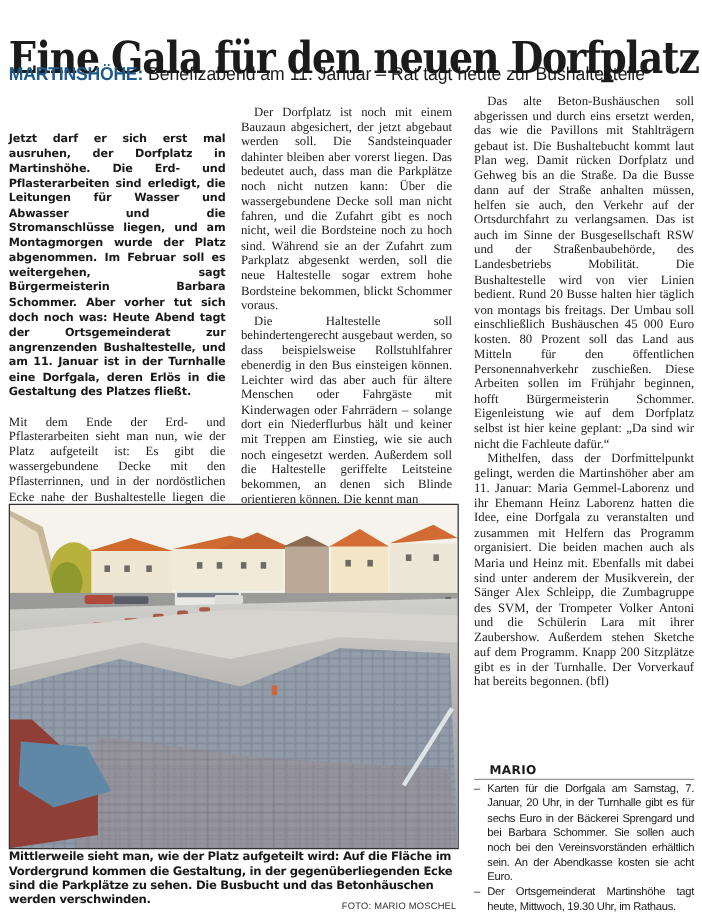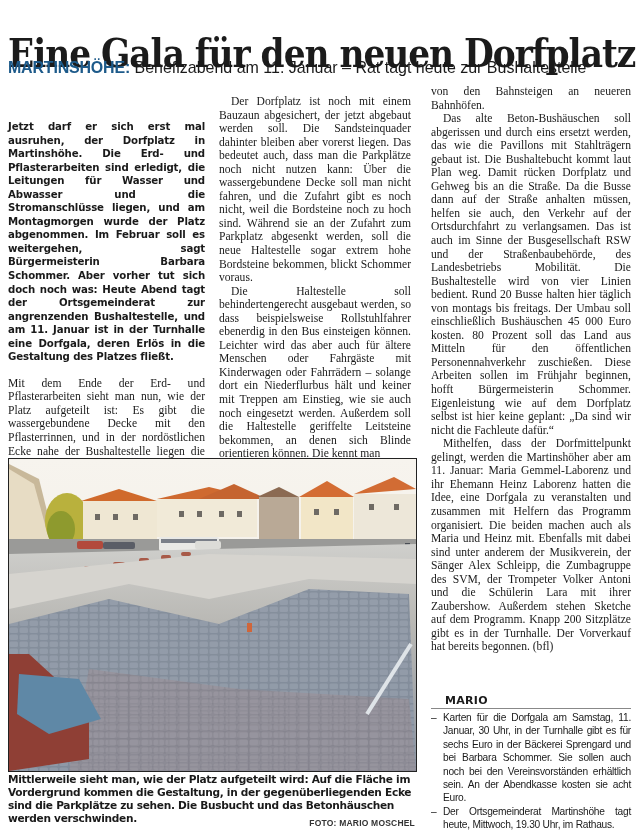--- a/index.html
+++ b/index.html
@@ -32,21 +32,21 @@
     position:absolute; left:8px; top:458px; width:407px; height:312px;
     border:1px solid #222; overflow:hidden; background:#bfc6cc;
   }
   .caption {
     position:absolute; left:8px; top:773px; width:407px;
     font-family:"DejaVu Sans", sans-serif; font-weight:bold; font-size:10.6px; line-height:13px;
     letter-spacing:-0.3px; color:#1a1a1a;
   }
   .credit {
     position:absolute; right:223px; top:818px;
-    font-family:"Liberation Sans", sans-serif; font-size:8.5px; color:#333; letter-spacing:0.2px;font-weight:bold;
+    font-family:"Liberation Sans", sans-serif; font-size:8.5px; color:#333; letter-spacing:0.2px;
   }
   .info-rule { position:absolute; left:431px; top:708px; width:200px; height:1px; background:#888; }
   .info-title {
     position:absolute; left:445px; top:694px;
     font-family:"DejaVu Sans", sans-serif; font-weight:bold; font-size:11px; letter-spacing:0.3px;
   }
   .info-list {
     position:absolute; left:431px; top:711px; width:200px; margin:0; padding:0; list-style:none;
     font-family:"Liberation Sans", sans-serif; font-size:10.2px; line-height:13.4px; text-align:justify;
     letter-spacing:-0.25px;
@@ -69,21 +69,20 @@
   <div class="gap"></div>
   <p>Mit dem Ende der Erd- und Pflasterarbeiten sieht man nun, wie der Platz aufgeteilt ist: Es gibt die wassergebundene Decke mit den Pflasterrinnen, und in der nordöstlichen Ecke nahe der Bushaltestelle liegen die Parkplätze. Die geplanten Pavillons kommen in die gegenüberliegende Ecke. Zum Teil fertig ist auch der Weg, der vom Dorfplatz zur Grundschule und zum Kindergarten führt.</p>
 </div>
 
 <div class="col" id="col2">
   <p class="ind">Der Dorfplatz ist noch mit einem Bauzaun abgesichert, der jetzt abgebaut werden soll. Die Sandsteinquader dahinter bleiben aber vorerst liegen. Das bedeutet auch, dass man die Parkplätze noch nicht nutzen kann: Über die wassergebundene Decke soll man nicht fahren, und die Zufahrt gibt es noch nicht, weil die Bordsteine noch zu hoch sind. Während sie an der Zufahrt zum Parkplatz abgesenkt werden, soll die neue Haltestelle sogar extrem hohe Bordsteine bekommen, blickt Schommer voraus.</p>
   <p class="ind">Die Haltestelle soll behindertengerecht ausgebaut werden, so dass beispielsweise Rollstuhlfahrer ebenerdig in den Bus einsteigen können. Leichter wird das aber auch für ältere Menschen oder Fahrgäste mit Kinderwagen oder Fahrrädern – solange dort ein Niederflurbus hält und keiner mit Treppen am Einstieg, wie sie auch noch eingesetzt werden. Außerdem soll die Haltestelle geriffelte Leitsteine bekommen, an denen sich Blinde orientieren können. Die kennt man</p>
 </div>
 
 <div class="col" id="col3">
-  <p>von den Bahnsteigen an neueren Bahnhöfen.</p>
   <p class="ind">Das alte Beton-Bushäuschen soll abgerissen und durch eins ersetzt werden, das wie die Pavillons mit Stahlträgern gebaut ist. Die Bushaltebucht kommt laut Plan weg. Damit rücken Dorfplatz und Gehweg bis an die Straße. Da die Busse dann auf der Straße anhalten müssen, helfen sie auch, den Verkehr auf der Ortsdurchfahrt zu verlangsamen. Das ist auch im Sinne der Busgesellschaft RSW und der Straßenbaubehörde, des Landesbetriebs Mobilität. Die Bushaltestelle wird von vier Linien bedient. Rund 20 Busse halten hier täglich von montags bis freitags. Der Umbau soll einschließlich Bushäuschen 45 000 Euro kosten. 80 Prozent soll das Land aus Mitteln für den öffentlichen Personennahverkehr zuschießen. Diese Arbeiten sollen im Frühjahr beginnen, hofft Bürgermeisterin Schommer. Eigenleistung wie auf dem Dorfplatz selbst ist hier keine geplant: „Da sind wir nicht die Fachleute dafür.“</p>
   <p class="ind">Mithelfen, dass der Dorfmittelpunkt gelingt, werden die Martinshöher aber am 11. Januar: Maria Gemmel-Laborenz und ihr Ehemann Heinz Laborenz hatten die Idee, eine Dorfgala zu veranstalten und zusammen mit Helfern das Programm organisiert. Die beiden machen auch als Maria und Heinz mit. Ebenfalls mit dabei sind unter anderem der Musikverein, der Sänger Alex Schleipp, die Zumbagruppe des SVM, der Trompeter Volker Antoni und die Schülerin Lara mit ihrer Zaubershow. Außerdem stehen Sketche auf dem Programm. Knapp 200 Sitzplätze gibt es in der Turnhalle. Der Vorverkauf hat bereits begonnen. (bfl)</p>
 </div>
 
 <div class="photo-frame">
   <svg width="407" height="312" viewBox="0 0 407 312" aria-label="Dorfplatz Martinshöhe nach Abschluss der Erd- und Pflasterarbeiten">
     <defs>
       <linearGradient id="sky" x1="0" y1="0" x2="0" y2="1">
         <stop offset="0" stop-color="#f7f4ee"></stop>
           <stop offset="1" stop-color="#eeeae2"></stop>
@@ -172,19 +171,19 @@
 </div>
 
 <div class="caption">Mittlerweile sieht man, wie der Platz aufgeteilt wird: Auf die Fläche im Vordergrund kommen die Gestaltung, in der gegenüberliegenden Ecke sind die Parkplätze zu sehen. Die Busbucht und das Betonhäuschen werden verschwinden.</div>
 <div class="credit">FOTO: MARIO MOSCHEL</div>
 
 <div class="info-title">MARIO</div>
 <div class="info-rule"></div>
 <ul class="info-list">
   <li>
     <span class="dash">–</span>
-    <span>Karten für die Dorfgala am Samstag, 11. Januar, 30 Uhr, in der Turnhalle gibt es für sechs Euro in der Bäckerei Sprengard und bei Barbara Schommer. Sie sollen auch noch bei den Vereinsvorständen erhältlich sein. An der Abendkasse kosten sie acht Euro.</span>
+    <span>Karten für die Dorfgala am Samstag, 7. Januar, 20 Uhr, in der Turnhalle gibt es für sechs Euro in der Bäckerei Sprengard und bei Barbara Schommer. Sie sollen auch noch bei den Vereinsvorständen erhältlich sein. An der Abendkasse kosten sie acht Euro.</span>
   </li>
   <li>
     <span class="dash">–</span>
     <span>Der Ortsgemeinderat Martinshöhe tagt heute, Mittwoch, 19.30 Uhr, im Rathaus.</span>
   </li>
 </ul>
 
 </body></html>

